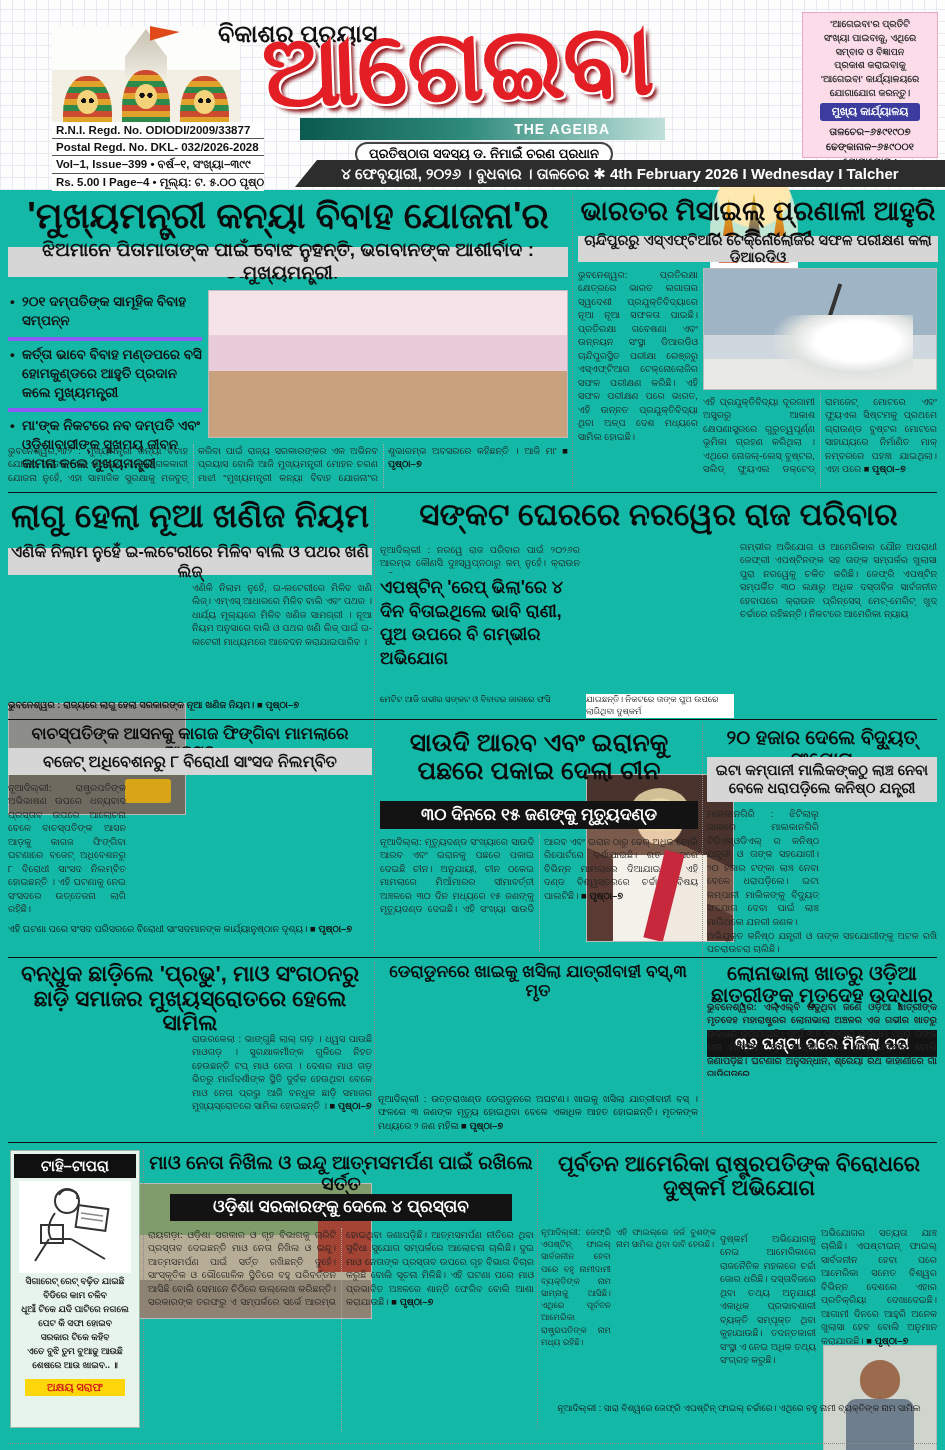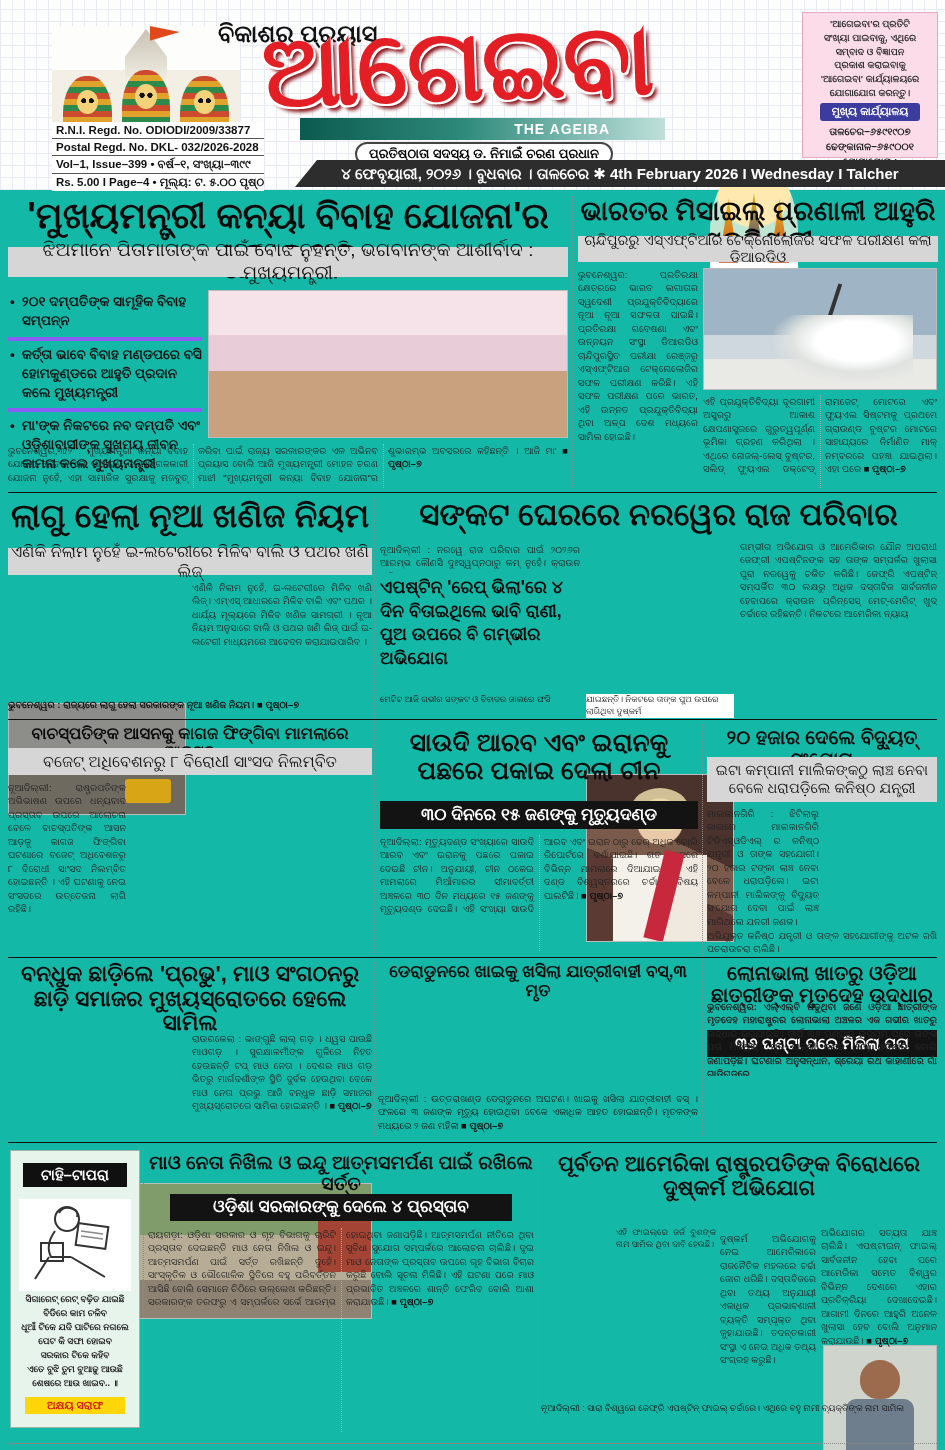--- a/index.html
+++ b/index.html
@@ -22,38 +22,38 @@
   .regbox div{border-bottom:1.5px solid #555;padding:2px 4px;white-space:nowrap;overflow:hidden;}
   .pinkbox{background:#fbdce8;border:1px solid #e9a8c2;font-size:9.5px;font-weight:bold;color:#333;text-align:center;line-height:1.45;padding:4px 17px;}
   .bluebar{background:#3c3c9e;color:#fff;font-weight:bold;font-size:11px;text-align:center;border-radius:3px;padding:1px 0;margin:3px 0;}
   .phones{font-size:10px;font-weight:bold;color:#222;line-height:1.5;}
   .emailbar{background:#e2e2e2;font-size:10px;font-weight:bold;color:#222;display:flex;align-items:center;justify-content:center;gap:4px;}
   .email-at{display:inline-block;width:11px;height:11px;border-radius:50%;background:#222;color:#fff;font-size:8px;line-height:11px;text-align:center;}
   #dateband{background:#2d2d2d;color:#fff;font-weight:bold;font-size:15px;display:flex;align-items:center;justify-content:center;
     clip-path:polygon(22px 0,100% 0,100% 100%,0 100%);}
   
   .hl{font-weight:bold;color:#0b0b0b;text-align:center;line-height:1.12;}
-  .graybar{background:#d6d6d6;font-weight:normal;color:#111;text-align:center;display:flex;align-items:center;justify-content:center;line-height:1.2;}
+  .graybar{background:#d6d6d6;font-weight:bold;color:#111;text-align:center;display:flex;align-items:center;justify-content:center;line-height:1.2;}
   .blackbar{background:#131313;color:#fff;font-weight:bold;text-align:center;display:flex;align-items:center;justify-content:center;line-height:1.2;}
   .body-t{font-size:9.5px;color:#222;text-align:justify;line-height:1.42;overflow:hidden;}
   .cap{font-size:9.5px;color:#111;line-height:1.4;overflow:hidden;}
   .bullets{margin:0;padding:0;list-style:none;font-size:13.5px;font-weight:bold;color:#111;line-height:1.4;}
   .bullets li{padding:5px 0 6px 14px;position:relative;border-bottom:4px solid #8b5cf6;}
   .bullets li:last-child{border-bottom:none;}
   .bullets li::before{content:"•";position:absolute;left:2px;top:5px;}
   .photo{overflow:hidden;border:1px solid #bbb;}
   .hr-rule{border-top:1.6px solid #111;}
   .vdot{border-left:1.5px dotted #8a8a8a;}
   .hdot{border-top:1.5px dotted #8a8a8a;}
   .pgref{font-size:9.5px;font-weight:bold;color:#111;}
   .cols2{column-count:2;column-gap:10px;column-rule:1px dotted #aaa;}
   .cols3{column-count:3;column-gap:10px;column-rule:1px dotted #aaa;}
   
   #cartoonbox{background:#e7f4ec;border:1.5px solid #9bb5a6;}
-  #cartoon-head{background:#101010;color:#fff;font-weight:bold;font-size:15px;text-align:center;padding:3px 0;margin:12px;}
+  #cartoon-head{background:#101010;color:#fff;font-weight:bold;font-size:15px;text-align:center;padding:3px 0;margin:3px;}
   .verse{font-size:9px;font-weight:bold;text-align:center;line-height:1.55;color:#222;}
   .author-chip{background:#ffd60a;color:#d01818;font-weight:bold;font-size:11px;text-align:center;padding:2px 6px;}
   
   .ph-wedding{background:linear-gradient(180deg,#f6e3ea 0 30%,#e8cdd8 30% 55%,#caa17f 55% 100%);}
   .ph-wedding::after{content:"";display:block;margin:58% auto 0;width:70%;height:30%;background:linear-gradient(90deg,#8c4a3a,#d9b08c 30%,#7a4a6a 60%,#b04a3a);border-radius:6px 6px 0 0;opacity:.65;}
   .ph-missile{background:linear-gradient(180deg,#9fb4c4 0 55%,#cfd8de 55% 75%,#e9e9e5 75%);position:relative;}
   .ph-missile::before{content:"";position:absolute;left:55%;top:12%;width:4px;height:34%;background:#333;transform:rotate(18deg);}
   .ph-missile::after{content:"";position:absolute;left:30%;top:38%;width:60%;height:55%;background:radial-gradient(ellipse at 60% 40%,#ffffff 0 35%,#dfe3e0 55%,transparent 75%);}
   .ph-quarry{background:linear-gradient(180deg,#8d8d89 0 60%,#6f6a60 60%);position:relative;}
   .ph-quarry::after{content:"";position:absolute;right:8%;bottom:10%;width:26%;height:22%;background:#d8a516;border-radius:3px;}
@@ -172,20 +172,23 @@
   </div>
   <div class="abs cap" style="left:586px;top:694px;width:148px;font-size:8.5px;background:#fff;">ଯାଇଛନ୍ତି। ନିକଟରେ ତାଙ୍କ ପୁଅ ଉପରେ ଲାଗିଥିବା ଦୁଷ୍କର୍ମ</div>
   <div class="abs body-t" style="left:740px;top:540px;width:197px;height:172px;">ଗମ୍ଭୀର ଅଭିଯୋଗ ଓ ଆମେରିକାର ଯୌନ ଅପରାଧୀ ଜେଫ୍ରୀ ଏପଷ୍ଟିନଙ୍କ ସହ ତାଙ୍କ ସମ୍ପର୍କର ଖୁଲାସା ପୁରା ନରୱେକୁ ଚକିତ କରିଛି। ଜେଫ୍ରି ଏପଷ୍ଟିନ୍ ସମ୍ପର୍କିତ ୩୦ ଲକ୍ଷରୁ ଅଧିକ ଦସ୍ତାବିଜ ସାର୍ବଜନୀନ ହେବାପରେ କ୍ରାଉନ ପ୍ରିନ୍ସେସ୍ ମେଟ୍-ମେରିଟ୍ ଖୁଦ୍ ଚର୍ଚ୍ଚାରେ ରହିଛନ୍ତି। ନିକଟରେ ଆମେରିକା ନ୍ୟାୟ</div>
 
   <div class="abs hr-rule" style="left:8px;top:719px;width:929px;"></div>
 
   <div class="abs hl" style="left:8px;top:724px;width:364px;font-size:16.5px;">ବାଚସ୍ପତିଙ୍କ ଆସନକୁ କାଗଜ ଫିଙ୍ଗିବା ମାମଲାରେ ଆକ୍ସନ</div>
   <div class="abs graybar" style="left:8px;top:748px;width:364px;height:27px;font-size:16px;">ବଜେଟ୍ ଅଧିବେଶନରୁ ୮ ବିରୋଧୀ ସାଂସଦ ନିଲମ୍ବିତ</div>
   <div class="abs body-t" style="left:8px;top:781px;width:118px;height:136px;">ନୂଆଦିଲ୍ଲୀ: ରାଷ୍ଟ୍ରପତିଙ୍କ ଅଭିଭାଷଣ ଉପରେ ଧନ୍ୟବାଦ ପ୍ରସ୍ତାବ ଉପରେ ଆଲୋଚନା ବେଳେ ବାଚସ୍ପତିଙ୍କ ଆସନ ଆଡ଼କୁ କାଗଜ ଫିଙ୍ଗିବା ଘଟଣାରେ ବଜେଟ୍ ଅଧିବେଶନରୁ ୮ ବିରୋଧୀ ସାଂସଦ ନିଲମ୍ବିତ ହୋଇଛନ୍ତି । ଏହି ଘଟଣାକୁ ନେଇ ସଂସଦରେ ଉତ୍ତେଜନା ଲାଗି ରହିଛି।</div>
   <div class="abs photo ph-crowd" style="left:130px;top:781px;width:242px;height:136px;"></div>
+  <div class="abs cap" style="left:8px;top:922px;width:364px;height:30px;">
+    <span>ଏହି ଘଟଣା ପରେ ସଂସଦ ପରିସରରେ ବିରୋଧୀ ସାଂସଦମାନଙ୍କ କାର୍ଯ୍ୟାନୁଷ୍ଠାନ ଦୃଶ୍ୟ।</span>&nbsp;<span class="pgref">■ ପୃଷ୍ଠା–୭</span>
+  </div>
 
   <div class="abs hl" style="left:380px;top:728px;width:318px;font-size:25px;">ସାଉଦି ଆରବ ଏବଂ ଇରାନକୁ ପଛରେ ପକାଇ ଦେଲା ଚୀନ</div>
   <div class="abs blackbar" style="left:380px;top:801px;width:318px;height:28px;font-size:17px;">୩୦ ଦିନରେ ୧୫ ଜଣଙ୍କୁ ମୃତ୍ୟୁଦଣ୍ଡ</div>
   <div class="abs body-t cols2" style="left:380px;top:835px;width:318px;height:116px;">
     <span>ନୂଆଦିଲ୍ଲା: ମୃତ୍ୟୁଦଣ୍ଡ ସଂଖ୍ୟାରେ ସାଉଦି ଆରବ ଏବଂ ଇରାନକୁ ପଛରେ ପକାଇ ଦେଇଛି ଚୀନ। ଅନୁଯାୟୀ, ଚୀନ ଠକେଇ ମାମଲାରେ ମିଆଁମାରର ସୀମାବର୍ତ୍ତୀ ଅଞ୍ଚଳରେ ୩୦ ଦିନ ମଧ୍ୟରେ ୧୫ ଜଣଙ୍କୁ ମୃତ୍ୟୁଦଣ୍ଡ ଦେଇଛି। ଏହି ସଂଖ୍ୟା ସାଉଦି ଆରବ ଏବଂ ଇରାନ ଠାରୁ ଢେର୍ ଅଧିକ ବୋଲି ରିପୋର୍ଟରେ ଦର୍ଶାଯାଇଛି। ଗତ ମାସରେ ବିଭିନ୍ନ ମାମଲାରେ ଦିଆଯାଇଥିବା ଏହି ଦଣ୍ଡ ବିଶ୍ୱସ୍ତରରେ ଚର୍ଚ୍ଚାର ବିଷୟ ପାଲଟିଛି।</span>&nbsp;<span class="pgref">■ ପୃଷ୍ଠା–୭</span>
   </div>
 
   <div class="abs vdot" style="left:702px;top:724px;height:412px;"></div>
 
   <div class="abs hl" style="left:707px;top:727px;width:230px;font-size:19.5px;">୨୦ ହଜାର ଦେଲେ ବିଦ୍ୟୁତ୍ ସଂଯୋଗ</div>
@@ -246,22 +249,23 @@
 
   <div class="abs hl" style="left:148px;top:1152px;width:386px;font-size:19px;">ମାଓ ନେତା ନିଖିଲ ଓ ଇନ୍ଦୁ ଆତ୍ମସମର୍ପଣ ପାଇଁ ରଖିଲେ ସର୍ତ୍ତ</div>
   <div class="abs blackbar" style="left:170px;top:1194px;width:342px;height:27px;font-size:17px;">ଓଡ଼ିଶା ସରକାରଙ୍କୁ ଦେଲେ ୪ ପ୍ରସ୍ତାବ</div>
   <div class="abs body-t cols2" style="left:148px;top:1228px;width:386px;height:204px;">
     <span>ରାୟଗଡ଼ା: ଓଡ଼ିଶା ସରକାର ଓ ଗୃହ ବିଭାଗକୁ ଚାରିଟି ପ୍ରସ୍ତାବ ଦେଇଛନ୍ତି ମାଓ ନେତା ନିଖିଲ ଓ ଇନ୍ଦୁ। ଆତ୍ମସମର୍ପଣ ପାଇଁ ସର୍ତ୍ତ ରଖିଛନ୍ତି ଦୁହେଁ। ସାଂସ୍କୃତିକ ଓ ଭୌଗୋଳିକ ସ୍ଥିତିରେ ବହୁ ପରିବର୍ତ୍ତନ ଆସିଛି ବୋଲି ସେମାନେ ଚିଠିରେ ଉଲ୍ଲେଖ କରିଛନ୍ତି। ସରକାରଙ୍କ ତରଫରୁ ଏ ସମ୍ପର୍କରେ ସର୍ଭେ ଆରମ୍ଭ ହୋଇଥିବା ଜଣାପଡ଼ିଛି। ଆତ୍ମସମର୍ପଣ ନୀତିରେ ଥିବା ସୁବିଧା ସୁଯୋଗ ସମ୍ପର୍କରେ ଆଲୋଚନା ଚାଲିଛି। ଦୁଇ ମାଓ ନେତାଙ୍କ ପ୍ରସ୍ତାବ ଉପରେ ଗୃହ ବିଭାଗ ବିଚାର କରୁଛି ବୋଲି ସୂଚନା ମିଳିଛି। ଏହି ଘଟଣା ପରେ ମାଓ ପ୍ରଭାବିତ ଅଞ୍ଚଳରେ ଶାନ୍ତି ଫେରିବ ବୋଲି ଆଶା କରାଯାଉଛି।</span>&nbsp;<span class="pgref">■ ପୃଷ୍ଠା–୭</span>
   </div>
 
   <div class="abs vdot" style="left:537px;top:1150px;height:278px;"></div>
 
   <div class="abs hl" style="left:541px;top:1152px;width:396px;font-size:21.5px;">ପୂର୍ବତନ ଆମେରିକା ରାଷ୍ଟ୍ରପତିଙ୍କ ବିରୋଧରେ ଦୁଷ୍କର୍ମ ଅଭିଯୋଗ</div>
+  <div class="abs body-t" style="left:541px;top:1226px;width:70px;height:214px;font-size:8.6px;">ନୂଆଦିଲ୍ଲୀ: ଜେଫ୍ରି ଏପଷ୍ଟିନ୍ ଫାଇଲ୍ ସାର୍ବଜନୀନ ହେବା ପରେ ବହୁ ନାମୀଦାମୀ ବ୍ୟକ୍ତିଙ୍କ ନାମ ସାମ୍ନାକୁ ଆସିଛି। ଏଥିରେ ପୂର୍ବତନ ଆମେରିକା ରାଷ୍ଟ୍ରପତିଙ୍କ ନାମ ମଧ୍ୟ ରହିଛି।</div>
   <div class="abs body-t" style="left:616px;top:1226px;width:100px;height:50px;font-size:8.6px;">ଏହି ଫାଇଲ୍ରେ ଜର୍ଜ ବୁଶଙ୍କ ନାମ ସାମିଲ ଥିବା ଦାବି ହେଉଛି।</div>
 
-  <div class="abs cap" style="left:541px;top:1402px;width:396px;height:32px;font-size:9px;">ନୂଆଦିଲ୍ଲୀ : ସାରା ବିଶ୍ୱରେ ଜେଫ୍ରି ଏପଷ୍ଟିନ୍ ଫାଇଲ୍ ଚର୍ଚ୍ଚାରେ। ଏଥିରେ ବହୁ ନାମୀ ବ୍ୟକ୍ତିଙ୍କ ନାମ ସାମିଲ</div>
+  <div class="abs cap" style="left:541px;top:1402px;width:396px;height:32px;font-size:9px;text-align:center;">ନୂଆଦିଲ୍ଲୀ : ସାରା ବିଶ୍ୱରେ ଜେଫ୍ରି ଏପଷ୍ଟିନ୍ ଫାଇଲ୍ ଚର୍ଚ୍ଚାରେ। ଏଥିରେ ବହୁ ନାମୀ ବ୍ୟକ୍ତିଙ୍କ ନାମ ସାମିଲ</div>
   <div class="abs body-t" style="left:720px;top:1226px;width:96px;height:172px;margin-top:6px;">ଦୁଷ୍କର୍ମ ଅଭିଯୋଗକୁ ନେଇ ଆମେରିକାରେ ରାଜନୈତିକ ମହଲରେ ଚର୍ଚ୍ଚା ଜୋର ଧରିଛି। ଦସ୍ତାବିଜରେ ଥିବା ତଥ୍ୟ ଅନୁଯାୟୀ ଏକାଧିକ ପ୍ରଭାବଶାଳୀ ବ୍ୟକ୍ତି ସମ୍ପୃକ୍ତ ଥିବା କୁହାଯାଉଛି। ତଦନ୍ତକାରୀ ସଂସ୍ଥା ଏ ନେଇ ଅଧିକ ତଥ୍ୟ ସଂଗ୍ରହ କରୁଛି।</div>
   <div class="abs body-t" style="left:821px;top:1226px;width:116px;height:172px;">
     <span>ଅଭିଯୋଗର ସତ୍ୟତା ଯାଞ୍ଚ ଚାଲିଛି। ଏପଷ୍ଟାଇନ୍ ଫାଇଲ୍ ସାର୍ବଜନୀନ ହେବା ପରେ ଆମେରିକା ସମେତ ବିଶ୍ୱର ବିଭିନ୍ନ ଦେଶରେ ଏହାର ପ୍ରତିକ୍ରିୟା ଦେଖାଦେଇଛି। ଆଗାମୀ ଦିନରେ ଆହୁରି ଅନେକ ଖୁଲାସା ହେବ ବୋଲି ଅନୁମାନ କରାଯାଉଛି।</span>&nbsp;<span class="pgref">■ ପୃଷ୍ଠା–୭</span>
   </div>
 
   <div class="abs hdot" style="left:8px;top:1443px;width:929px;"></div>
 </div>
 
 </body></html>

